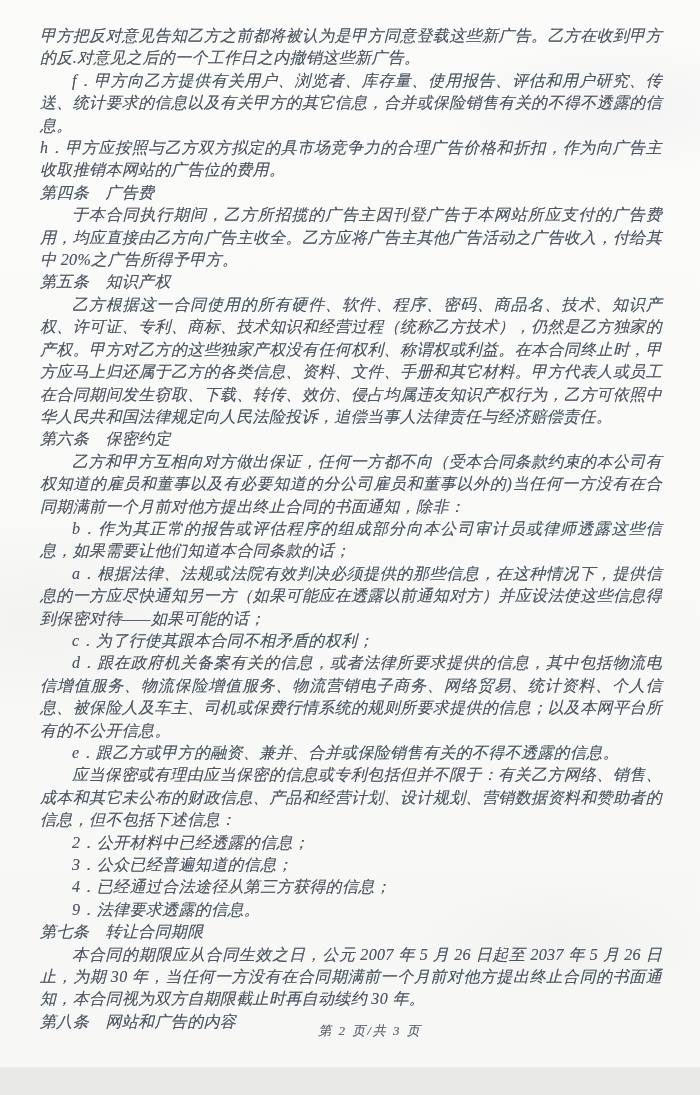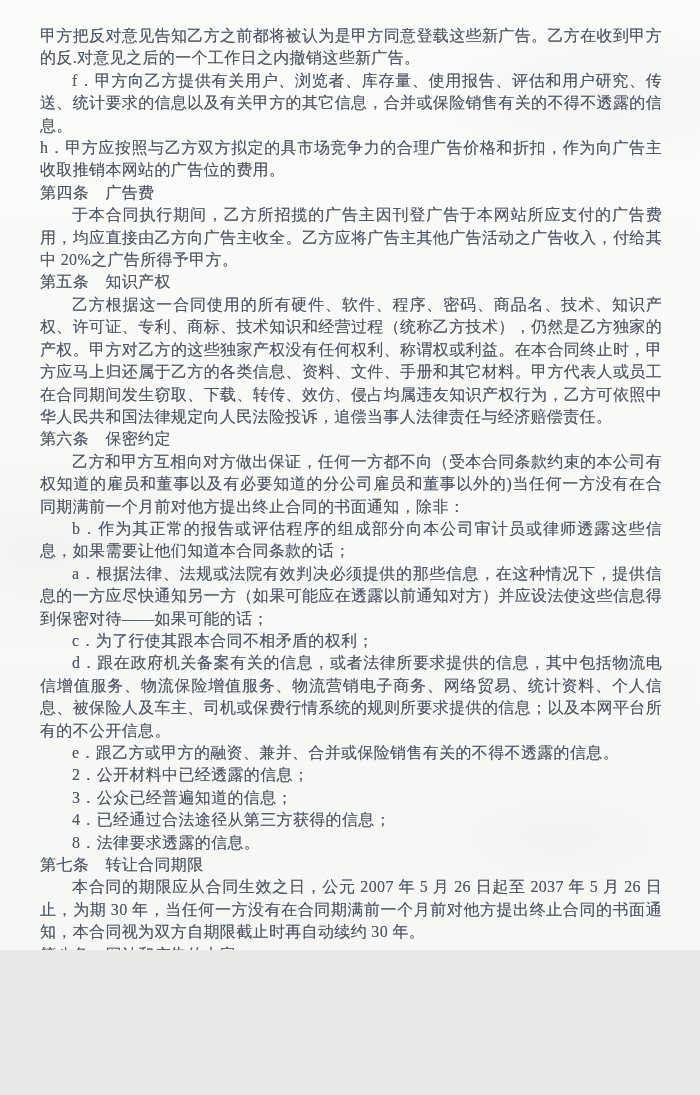--- a/index.html
+++ b/index.html
@@ -3,29 +3,30 @@
 <meta charset="utf-8">
 <style>
   html, body {
     margin: 0;
     padding: 0;
     background: #e9e9e7;
   }
   .page {
     position: relative;
     width: 700px;
-    height: 950px;
+    height: 1067px;
     margin: 0 auto;
     overflow: hidden;
     background:
       radial-gradient(ellipse 260px 100px at 88% 10%, rgba(175,180,186,0.10), transparent 70%),
       radial-gradient(ellipse 300px 140px at 6% 58%, rgba(175,180,186,0.09), transparent 70%),
       radial-gradient(ellipse 220px 90px at 80% 88%, rgba(175,180,186,0.08), transparent 70%),
       linear-gradient(180deg, #fbfbfa 0%, #f9f9f7 55%, #f7f7f5 100%);
     font-family: "Liberation Serif", "DejaVu Serif", serif;
+    font-style: italic;
   }
   .content {
     position: absolute;
     left: 40px;
     top: 25px;
     width: 622px;
     font-size: 16px;
     line-height: 22.4px;
     letter-spacing: 0.35px;
     color: #4e5765;
@@ -61,24 +62,25 @@
       <div class="para indent">于本合同执行期间，乙方所招揽的广告主因刊登广告于本网站所应支付的广告费用，均应直接由乙方向广告主收全。乙方应将广告主其他广告活动之广告收入，付给其中 20%之广告所得予甲方。</div>
       <div class="para heading">第五条　知识产权</div>
       <div class="para indent">乙方根据这一合同使用的所有硬件、软件、程序、密码、商品名、技术、知识产权、许可证、专利、商标、技术知识和经营过程（统称乙方技术），仍然是乙方独家的产权。甲方对乙方的这些独家产权没有任何权利、称谓权或利益。在本合同终止时，甲方应马上归还属于乙方的各类信息、资料、文件、手册和其它材料。甲方代表人或员工在合同期间发生窃取、下载、转传、效仿、侵占均属违友知识产权行为，乙方可依照中华人民共和国法律规定向人民法险投诉，追偿当事人法律责任与经济赔偿责任。</div>
       <div class="para heading">第六条　保密约定</div>
       <div class="para indent">乙方和甲方互相向对方做出保证，任何一方都不向（受本合同条款约束的本公司有权知道的雇员和董事以及有必要知道的分公司雇员和董事以外的)当任何一方没有在合同期满前一个月前对他方提出终止合同的书面通知，除非：</div>
       <div class="para indent">b．作为其正常的报告或评估程序的组成部分向本公司审计员或律师透露这些信息，如果需要让他们知道本合同条款的话；</div>
       <div class="para indent">a．根据法律、法规或法院有效判决必须提供的那些信息，在这种情况下，提供信息的一方应尽快通知另一方（如果可能应在透露以前通知对方）并应设法使这些信息得到保密对待——如果可能的话；</div>
       <div class="para indent">c．为了行使其跟本合同不相矛盾的权利；</div>
       <div class="para indent">d．跟在政府机关备案有关的信息，或者法律所要求提供的信息，其中包括物流电信增值服务、物流保险增值服务、物流营销电子商务、网络贸易、统计资料、个人信息、被保险人及车主、司机或保费行情系统的规则所要求提供的信息；以及本网平台所有的不公开信息。</div>
       <div class="para indent">e．跟乙方或甲方的融资、兼并、合并或保险销售有关的不得不透露的信息。</div>
+      <div class="para indent">应当保密或有理由应当保密的信息或专利包括但并不限于：有关乙方网络、销售、成本和其它未公布的财政信息、产品和经营计划、设计规划、营销数据资料和赞助者的信息，但不包括下述信息：</div>
       <div class="para indent">2．公开材料中已经透露的信息；</div>
       <div class="para indent">3．公众已经普遍知道的信息；</div>
       <div class="para indent">4．已经通过合法途径从第三方获得的信息；</div>
-      <div class="para indent">8．法律要求透露的信息。</div>
+      <div class="para indent">9．法律要求透露的信息。</div>
       <div class="para heading">第七条　转让合同期限</div>
       <div class="para indent">本合同的期限应从合同生效之日，公元 2007 年 5 月 26 日起至 2037 年 5 月 26 日止，为期 30 年，当任何一方没有在合同期满前一个月前对他方提出终止合同的书面通知，本合同视为双方自期限截止时再自动续约 30 年。</div>
       <div class="para heading">第八条　网站和广告的内容</div>
     </div>
   <div class="footer">
     <span>第 2 页/共 3 页</span>
   </div>
 </div>
 
 </body></html>

